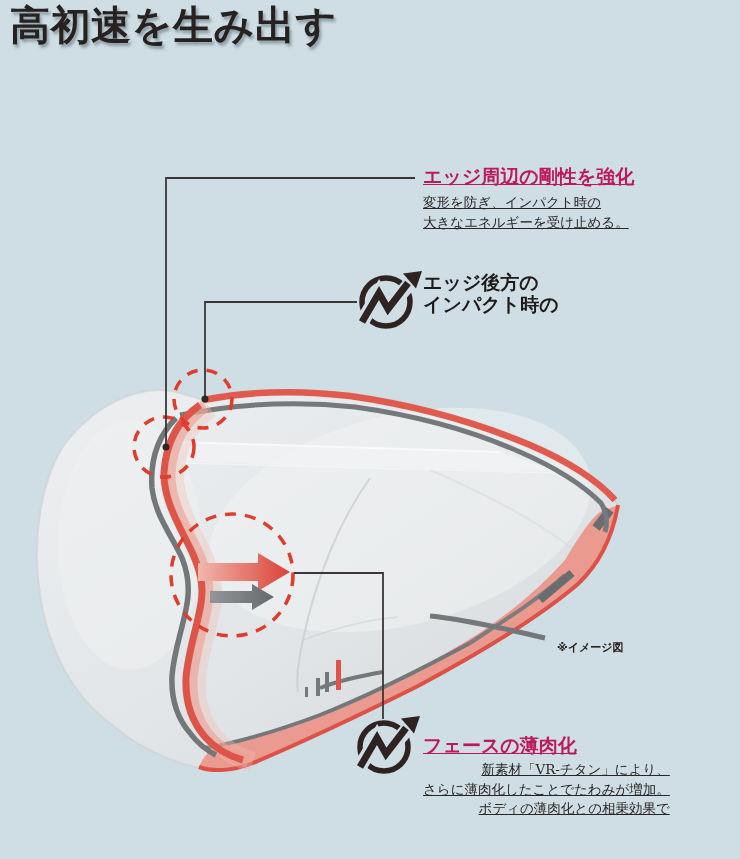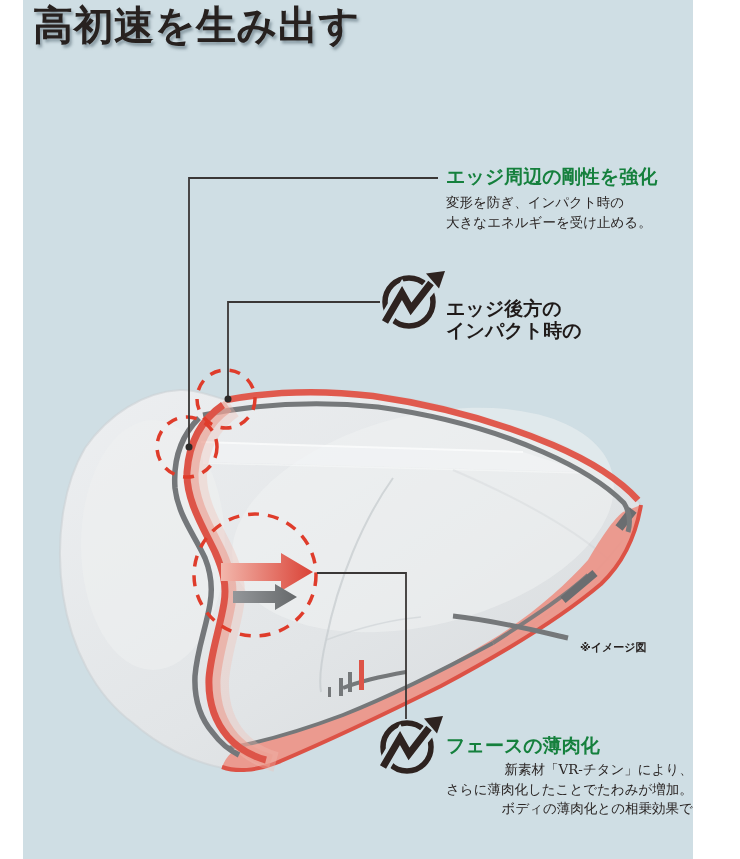--- a/index.html
+++ b/index.html
@@ -1,42 +1,41 @@
 <!DOCTYPE html>
 <html><head>
 <meta charset="utf-8">
 <style>
   html,body{margin:0;padding:0;}
   .canvas{
     position:relative;
-    width:670px;height:859px;
+    width:740px;height:859px;
     background:#cfdee4;
     overflow:hidden;
     font-family:"DejaVu Serif","Liberation Serif",serif;
-    margin-left:23px;
   }
   .title{
     position:absolute;left:10px;top:0px;
     font-size:40px;line-height:49px;font-weight:bold;
     color:#27211f;letter-spacing:0.5px;
     text-shadow:2px 3px 3px rgba(80,100,112,0.55);
   }
   .illustration{position:absolute;left:0;top:0;}
   .ann{position:absolute;color:#2b2625;}
   .ann .h{
-    font-weight:bold;font-size:19px;line-height:24px;color:#15803d;
+    font-weight:bold;font-size:19px;line-height:24px;color:#be185d;text-decoration:underline;
   }
   .ann .h2{
     font-weight:bold;font-size:19px;line-height:22px;color:#1f1a19;
   }
   .ann .b{
-    margin-top:5px;font-size:13.5px;line-height:19.5px;font-weight:500;
+    margin-top:5px;font-size:13.5px;line-height:19.5px;font-weight:500;text-decoration:underline;
   }
   .ann1{left:423px;top:164px;}
-  .ann2{left:423px;top:297px;}
+  .ann2{left:423px;top:271px;}
   .ann2 .b{margin-top:8px;}
   .ann3{left:423px;top:733px;}
   .ann3 .b{margin-top:3px;text-align:right;}
   .note{
     position:absolute;left:557px;top:640px;
     font-family:"DejaVu Sans","Liberation Sans",sans-serif;
     font-size:11px;font-weight:bold;color:#26211f;text-align:center;
   }
 </style>
 </head>

